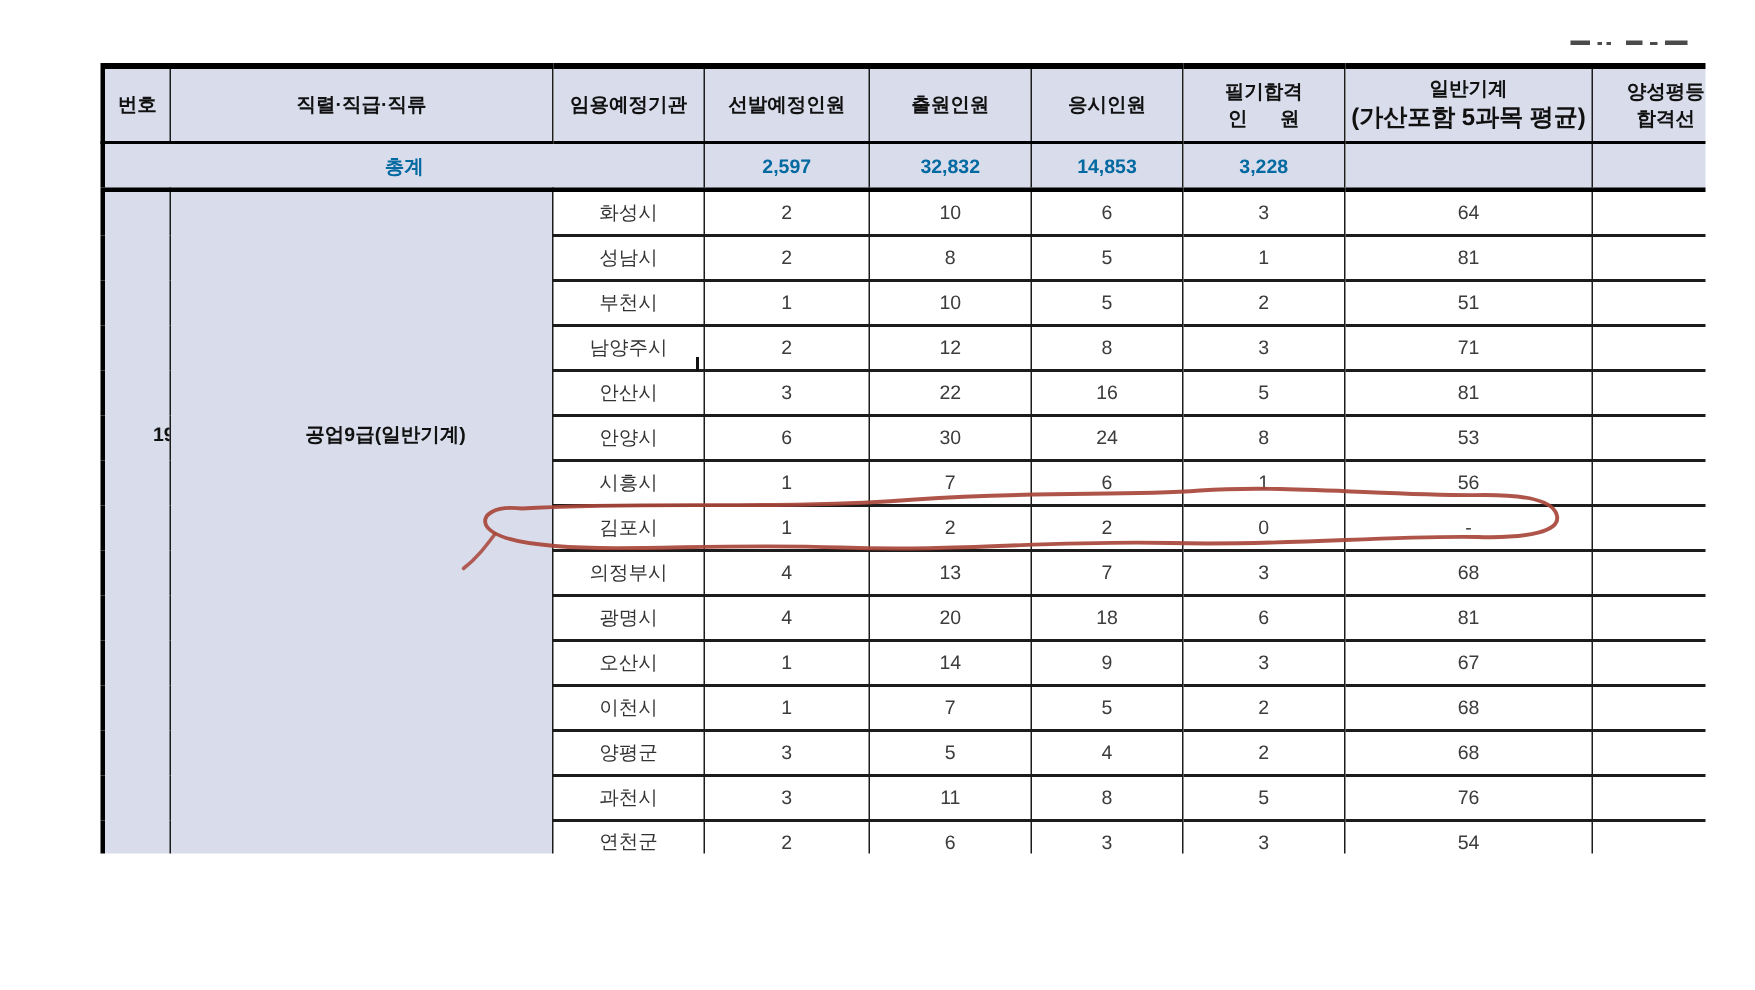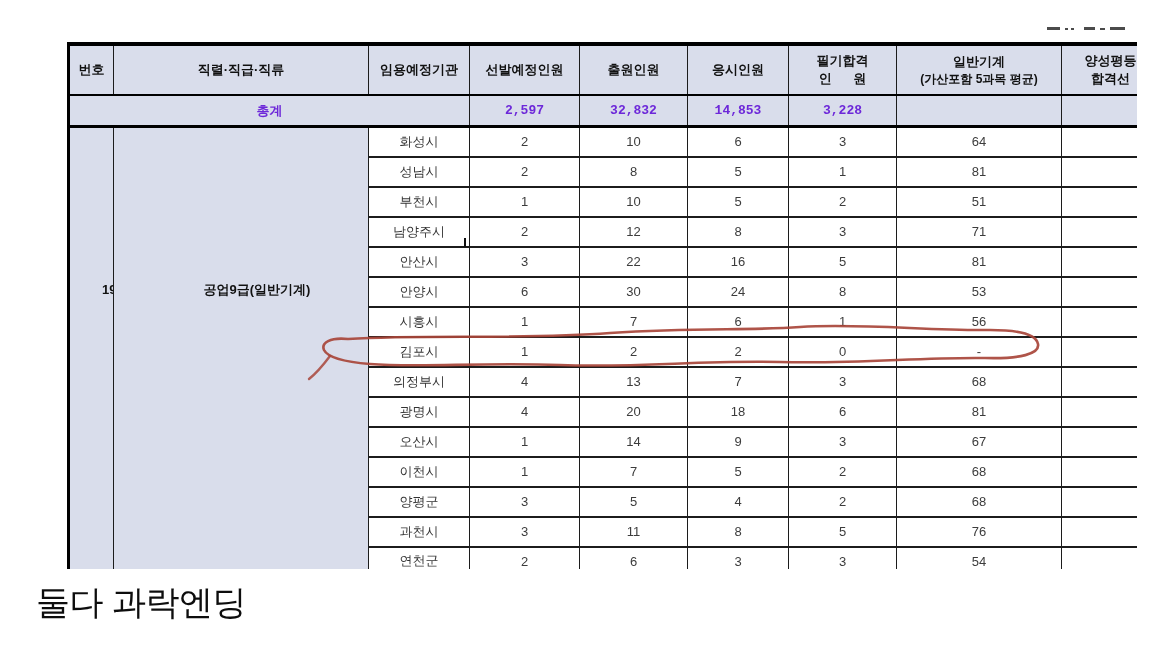--- a/index.html
+++ b/index.html
@@ -20,22 +20,22 @@
   .table-clip{position:absolute;left:39px;top:42px;width:1098px;height:527px;overflow:hidden;}
   table.tbl{border-collapse:collapse;table-layout:fixed;width:1092px;border:3px solid #000;margin-left:28px;}
   .tbl th,.tbl td{border-left:1px solid #1c1c1c;border-right:1px solid #1c1c1c;
       border-top:2px solid #1c1c1c;border-bottom:2px solid #1c1c1c;
       padding:0;text-align:center;vertical-align:middle;overflow:hidden;
       font-size:13px;color:#333;white-space:nowrap;}
   .tbl thead th{border-top:4px solid #000;border-bottom:2px solid #000;
       background:#d9ddeb;color:#111;font-weight:bold;height:48px;line-height:1.35;}
   .tbl thead .l1{display:block;}
   .tbl thead .l2{display:block;white-space:pre;}
-  .tbl thead .sm{font-size:12px;}
-  tr.total td{background:#d9ddeb;border-bottom:3px solid #000;font-weight:bold;color:#6d28d9;height:29px;font-family:Liberation Mono, monospace;}
+  .tbl thead .sm{font-size:16px;}
+  tr.total td{background:#d9ddeb;border-bottom:3px solid #000;font-weight:bold;color:#0369a1;height:29px;}
   tr.body-row{height:30px;}
   td.grp{background:#d9ddeb;font-weight:bold;color:#111;padding-left:32px;}
   td.grp .grp-inner{display:inline-block;transform:translateY(-62px);}
   td.num{color:#3c3c3c;}
 
   
   .tick{position:absolute;left:464px;top:238px;width:2px;height:9px;background:#111;}
 
   
   .annot{position:absolute;left:0;top:0;width:1170px;height:660px;pointer-events:none;}
@@ -267,15 +267,14 @@
              C 1015 330, 1036 333, 1038 344
              C 1040 354, 1020 359, 985 358
              C 920 357, 860 364, 780 362
              C 700 360, 640 368, 560 365
              C 480 362, 420 368, 370 364
              C 345 362, 328 358, 324 350
              C 321 343, 330 337, 348 339" fill="none" stroke="#a8453a" stroke-width="2.6" stroke-linecap="round" opacity="0.92"></path>
     <path d="M 330 356 C 324 364, 318 372, 309 379" fill="none" stroke="#a8453a" stroke-width="2.4" stroke-linecap="round" opacity="0.85"></path>
   </svg>
 
-  <div class="caption">둘다 과락엔딩</div>
 
 </div>
 
 </body></html>

